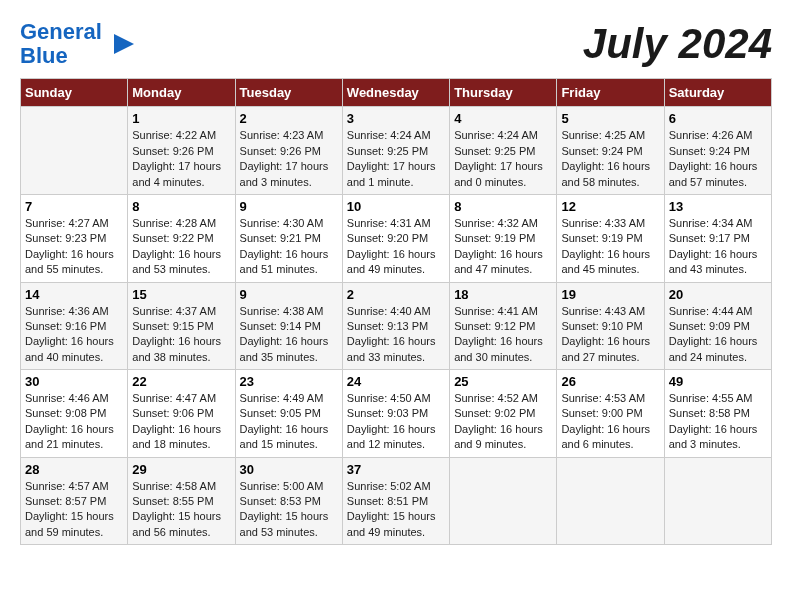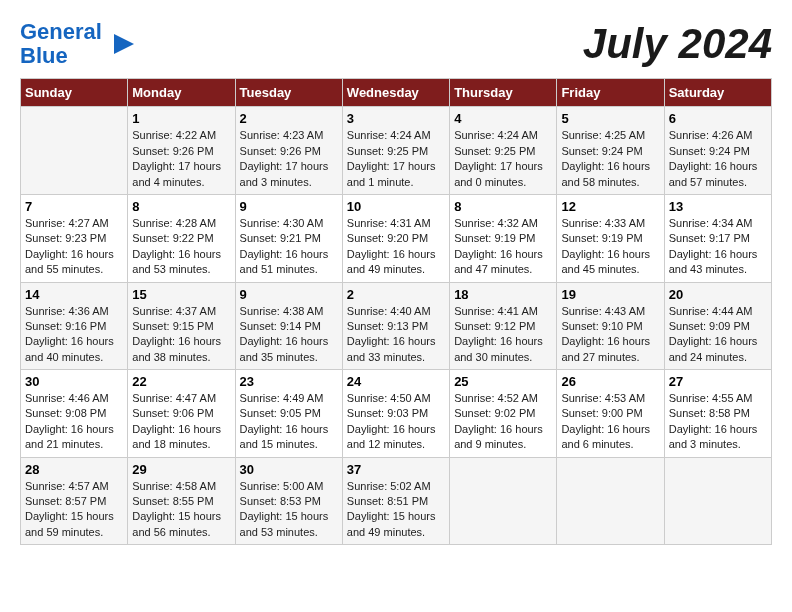--- a/index.html
+++ b/index.html
@@ -226,21 +226,21 @@
         </td>
         <td>
           <div class="day-num">25</div>
           <div class="day-info">Sunrise: 4:52 AM<br>Sunset: 9:02 PM<br>Daylight: 16 hours<br>and 9 minutes.</div>
         </td>
         <td>
           <div class="day-num">26</div>
           <div class="day-info">Sunrise: 4:53 AM<br>Sunset: 9:00 PM<br>Daylight: 16 hours<br>and 6 minutes.</div>
         </td>
         <td>
-          <div class="day-num">27</div>
+          <div class="day-num">49</div>
           <div class="day-info">Sunrise: 4:55 AM<br>Sunset: 8:58 PM<br>Daylight: 16 hours<br>and 3 minutes.</div>
         </td>
       </tr>
       <tr>
         <td>
           <div class="day-num">28</div>
           <div class="day-info">Sunrise: 4:57 AM<br>Sunset: 8:57 PM<br>Daylight: 15 hours<br>and 59 minutes.</div>
         </td>
         <td>
           <div class="day-num">29</div>

